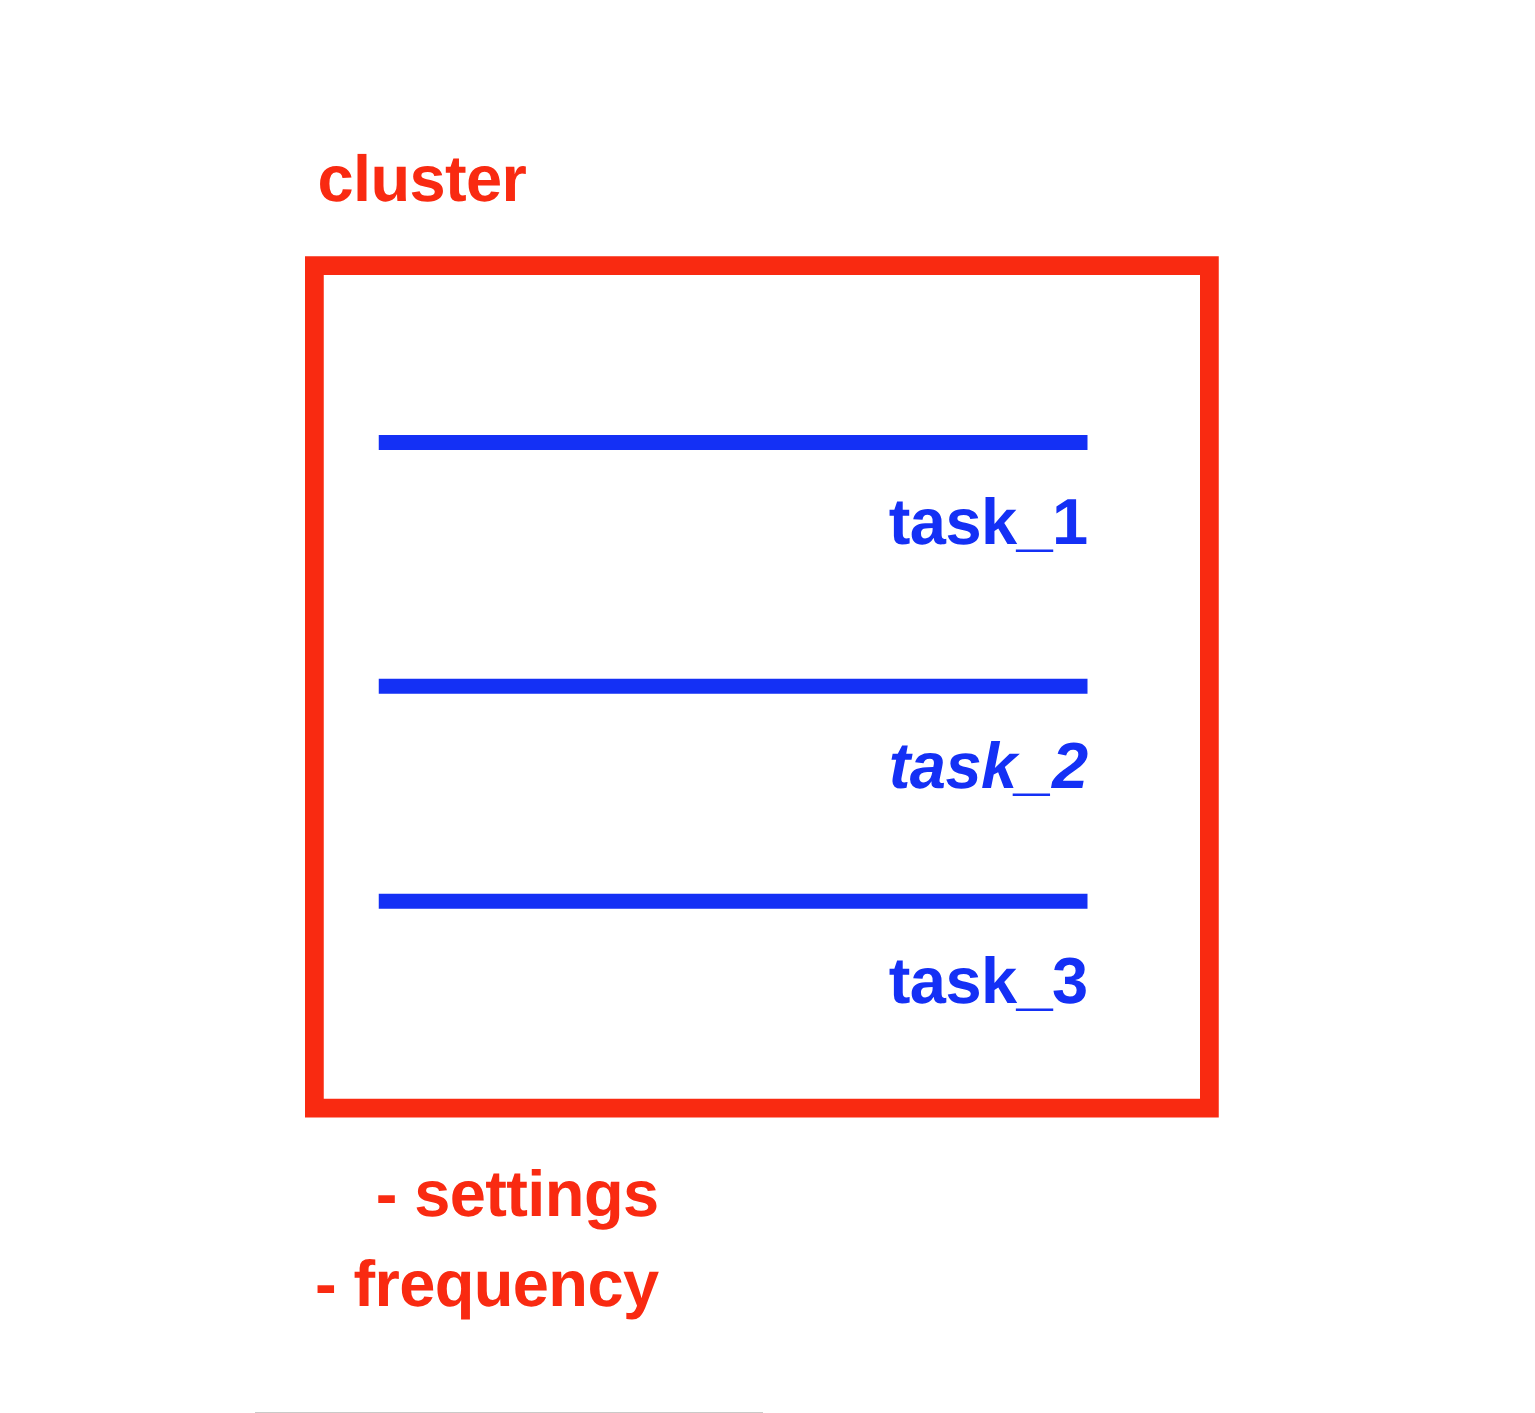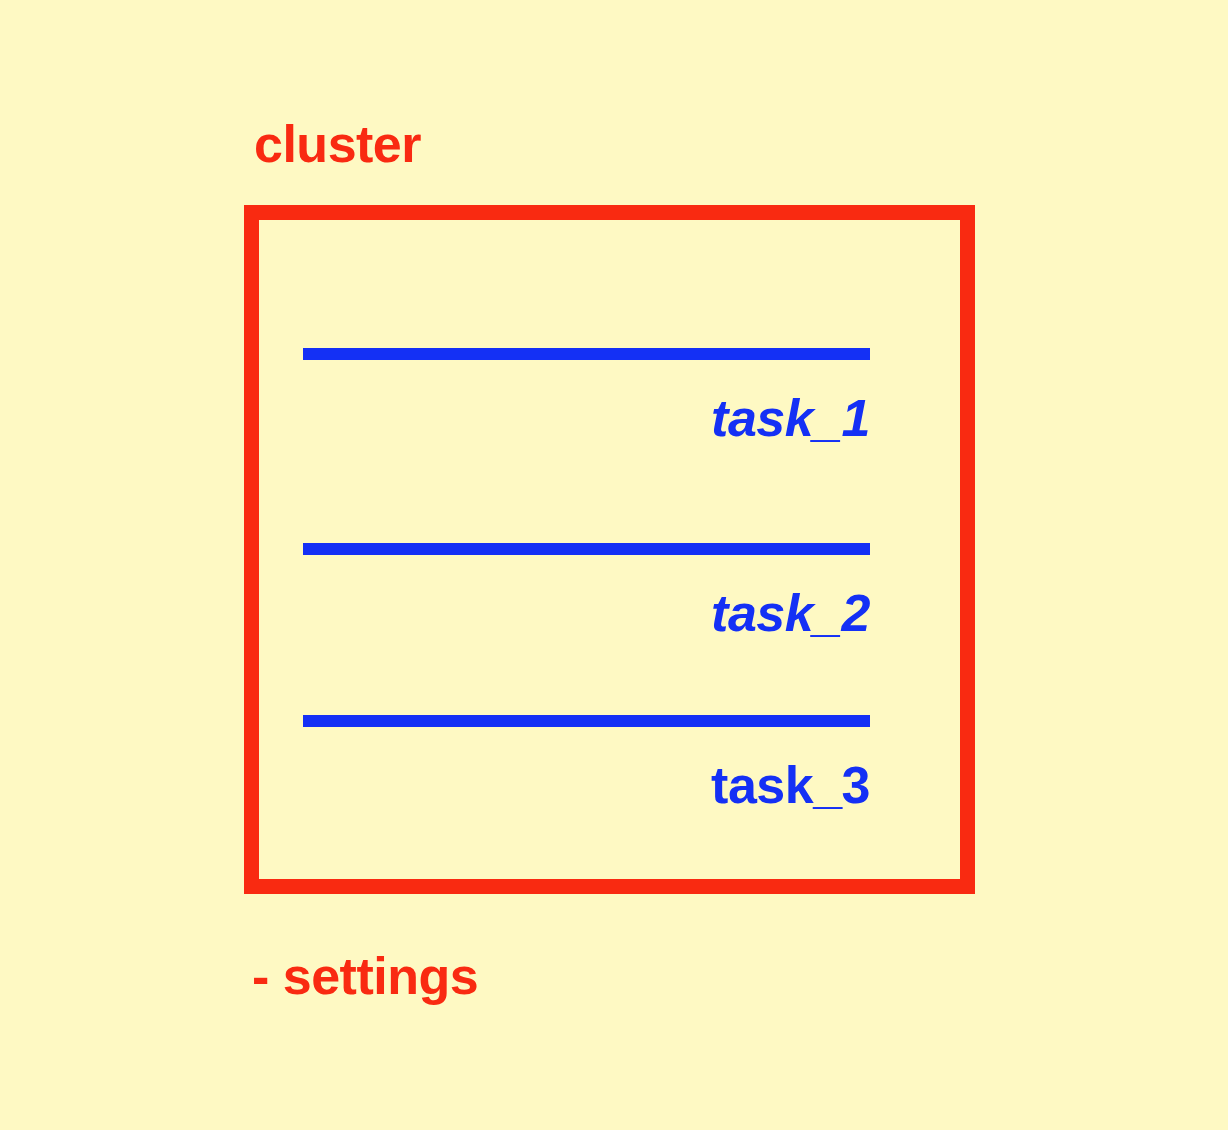--- a/index.html
+++ b/index.html
@@ -12,21 +12,21 @@
     height: 1130px;
     background: #2a2a22;
     font-family: "Liberation Sans", sans-serif;
     overflow: hidden;
   }
 
   #canvas {
     position: relative;
     width: 1228px;
     height: 1130px;
-    background: #fef9c3;
+    background: #ffffff;
   }
 
   
   .cluster-label {
     position: absolute;
     left: 254px;
     top: 118px;
     font-size: 52px;
     font-weight: bold;
     line-height: 1;
@@ -47,21 +47,21 @@
     background: transparent;
   }
 
   
   .task-row {
     position: absolute;
     left: 303px;
     width: 567px;
     height: 100px;
   }
-  .task-row.row-0 { top: 348px; font-style: italic; }
+  .task-row.row-0 { top: 348px; }
   .task-row.row-1 { top: 543px; font-style: italic; }
   .task-row.row-2 { top: 715px; }
 
   .task-bar {
     position: absolute;
     left: 0;
     top: 0;
     width: 567px;
     height: 12px;
     background: #1430f5;
@@ -77,21 +77,21 @@
     color: #1430f5;
     letter-spacing: -0.5px;
     white-space: nowrap;
     text-align: right;
   }
 
   
   .notes {
     position: absolute;
     left: 252px;
-    top: 940px;
+    top: 920px;
     text-align: right;
   }
   .note-item {
     font-size: 52px;
     font-weight: bold;
     line-height: 72px;
     color: #f92a11;
     letter-spacing: -0.5px;
     white-space: nowrap;
   }
@@ -115,15 +115,16 @@
     <div class="task-label">task_2</div>
   </div>
 
   <div class="task-row row-2">
     <div class="task-bar"></div>
     <div class="task-label">task_3</div>
   </div>
 
   <div class="notes">
     <div class="note-item">- settings</div>
+    <div class="note-item">- frequency</div>
   </div>
 
 </div>
 
 </body></html>

